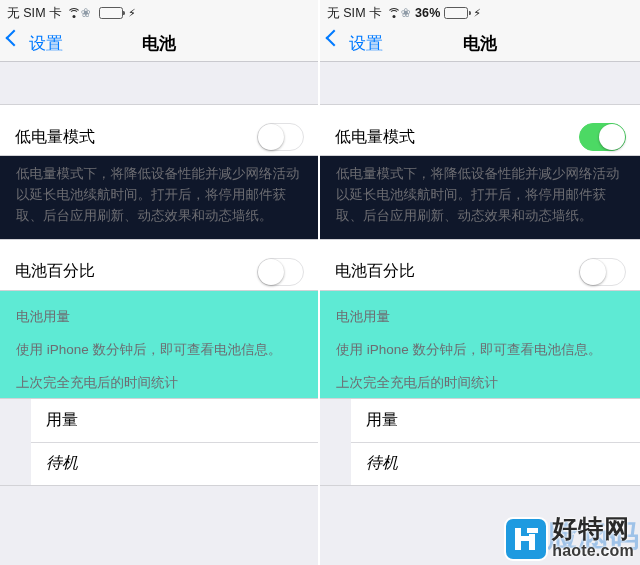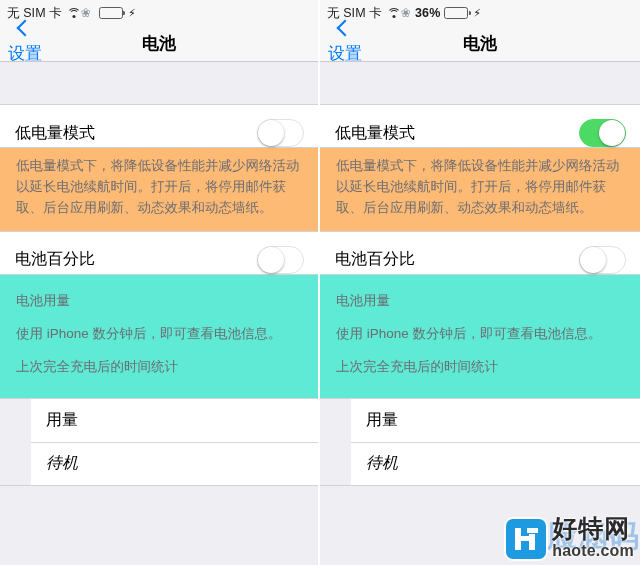--- a/index.html
+++ b/index.html
@@ -89,28 +89,27 @@
     height: 36px;
     background: #f7f7f7;
     border-bottom: 1px solid #c9c9ce;
     display: flex;
     align-items: center;
     position: relative;
     box-sizing: border-box;
   }
   .back-btn {
     display: flex;
-    align-items: center;
+    align-items: flex-start;
     gap: 8px;
     padding-left: 8px;
     color: #007aff;
     font-size: 17px;
     cursor: pointer;
     z-index: 2;
-    flex-direction: column;
   }
   .chevron {
     display: inline-block;
     width: 10px; height: 10px;
     border-left: 2.6px solid #007aff;
     border-bottom: 2.6px solid #007aff;
     transform: rotate(45deg);
     margin-right: 1px;
   }
   .nav-title {
@@ -123,21 +122,21 @@
     z-index: 1;
   }
 
   
   .content { background: #eeeef3; }
   .gap { background: #eeeef3; }
   .gap-top { height: 42px; }
 
   .cell {
     background: #ffffff;
-    height: 44px;
+    height: 52px;
     display: flex;
     align-items: center;
     justify-content: space-between;
     padding: 14px 14px 0 15px;
     box-sizing: border-box;
     border-top: 1px solid #d2d2d6;
     border-bottom: 1px solid #d2d2d6;
   }
   .cell-label { font-size: 16px; color: #000000; }
 
@@ -159,36 +158,36 @@
     border-radius: 50%;
     background: #ffffff;
     transform: translateY(-50%);
     box-shadow: 0 1px 2.5px rgba(0,0,0,0.32), 0 0 0 0.4px rgba(0,0,0,0.05);
   }
   .switch.off .knob { left: 0px; }
   .switch.on  .knob { left: 19px; }
 
   
   .footer-note {
-    background: #fdba74;
+    background: #0f172a;
     padding: 8px 16px 12px 16px;
     font-size: 13.5px;
     line-height: 1.55;
     color: #6d6d72;
   }
 
   .info-block {
     background: #5eead4;
     padding: 16px 16px 4px 16px;
     font-size: 13.5px;
     line-height: 1.5;
     color: #6d6d72;
   }
   .info-block .line { margin-bottom: 13px; }
-  .info-block .line:last-child { margin-bottom: 16px; }
+  .info-block .line:last-child { margin-bottom: 0; }
 
   .cell-plain {
     background: #ffffff;
     height: 43px;
     display: flex;
     align-items: center;
     padding: 0 15px;
     box-sizing: border-box;
   }
   .cell-plain + .cell-plain { border-top: 1px solid #d9d9dd; font-style: italic; }

